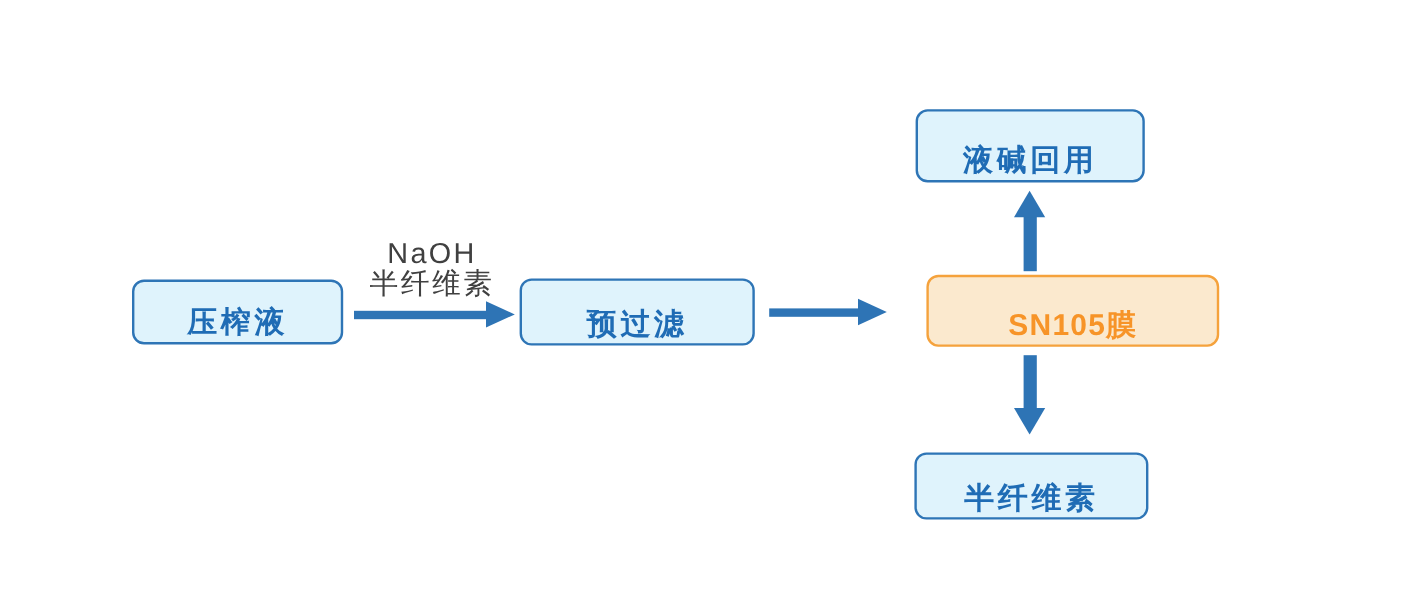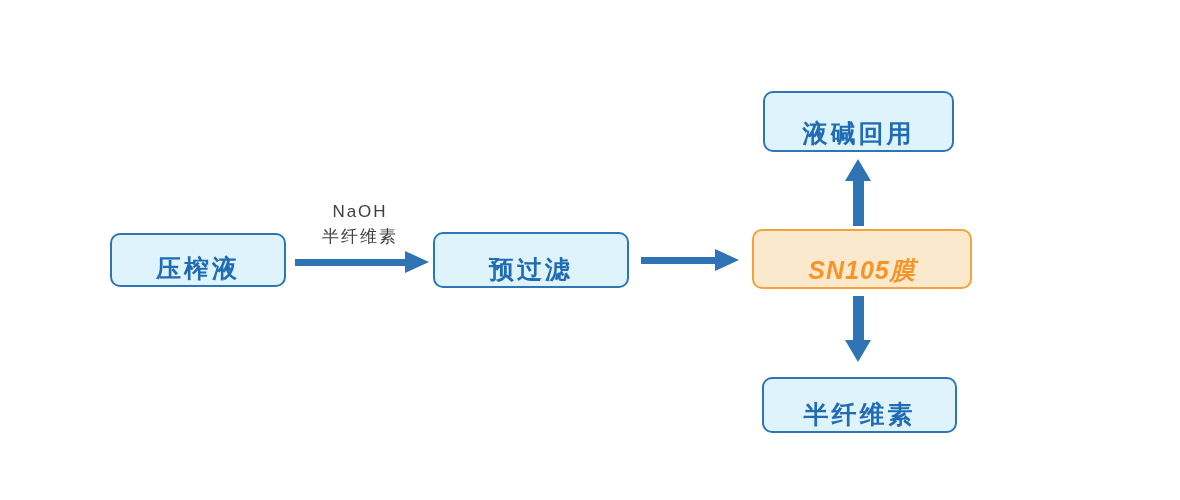--- a/index.html
+++ b/index.html
@@ -58,40 +58,40 @@
     border-left: 13px solid transparent;
     border-right: 13px solid transparent;
     border-top: 22px solid #2e74b5;
   }
   .edge-label {
     position: absolute;
     left: 285px;
     top: 199px;
     width: 150px;
     text-align: center;
-    font-size: 17px;
+    font-size: 24px;
     line-height: 25px;
     color: #404040;
     letter-spacing: 2px;
   }
 </style>
 </head>
 <body>
 
 <div class="canvas">
 
   <div class="node" style="left:110px; top:233px; width:176px; height:54px;">
     <span>压榨液</span>
   </div>
 
   <div class="node" style="left:433px; top:232px; width:196px; height:56px;font-family:Liberation Serif, serif;">
     <span>预过滤</span>
   </div>
 
-  <div class="node orange" style="left:752px; top:229px; width:220px; height:60px;font-style:italic;">
+  <div class="node orange" style="left:772px; top:229px; width:244px; height:60px;">
     <span>SN105膜</span>
   </div>
 
   <div class="node" style="left:763px; top:91px; width:191px; height:61px;">
     <span>液碱回用</span>
   </div>
 
   <div class="node" style="left:762px; top:377px; width:195px; height:56px;">
     <span>半纤维素</span>
   </div>

